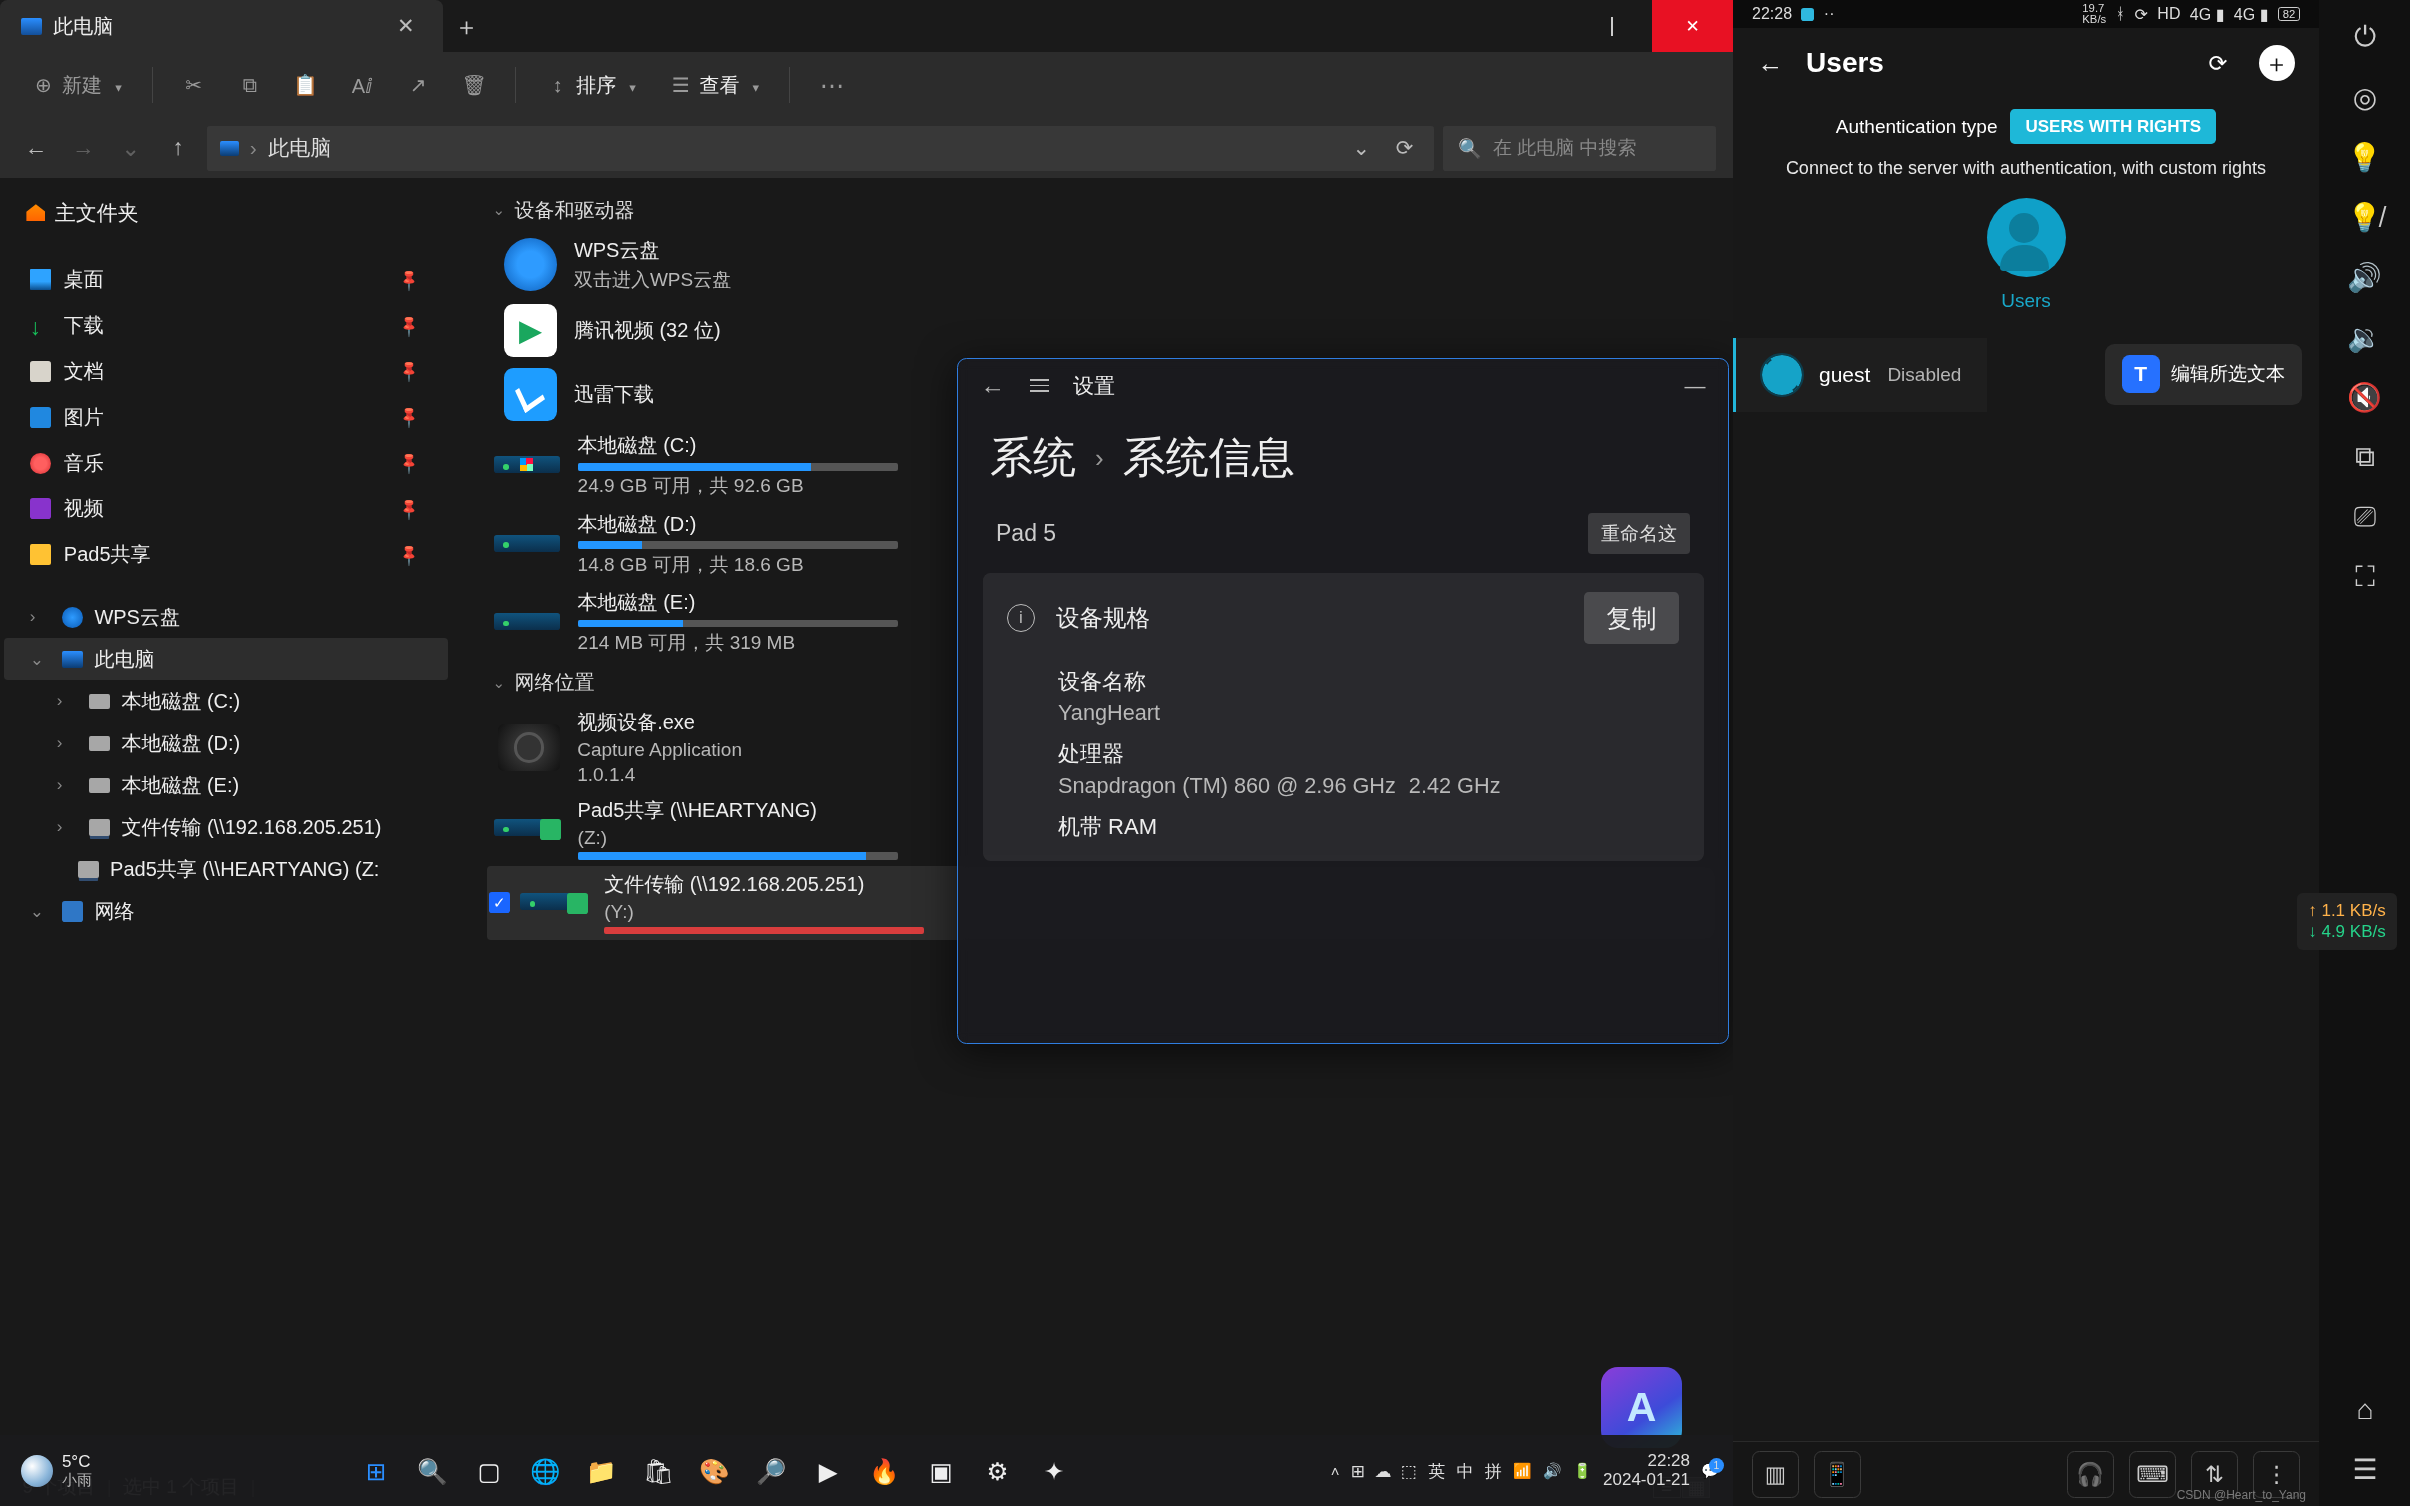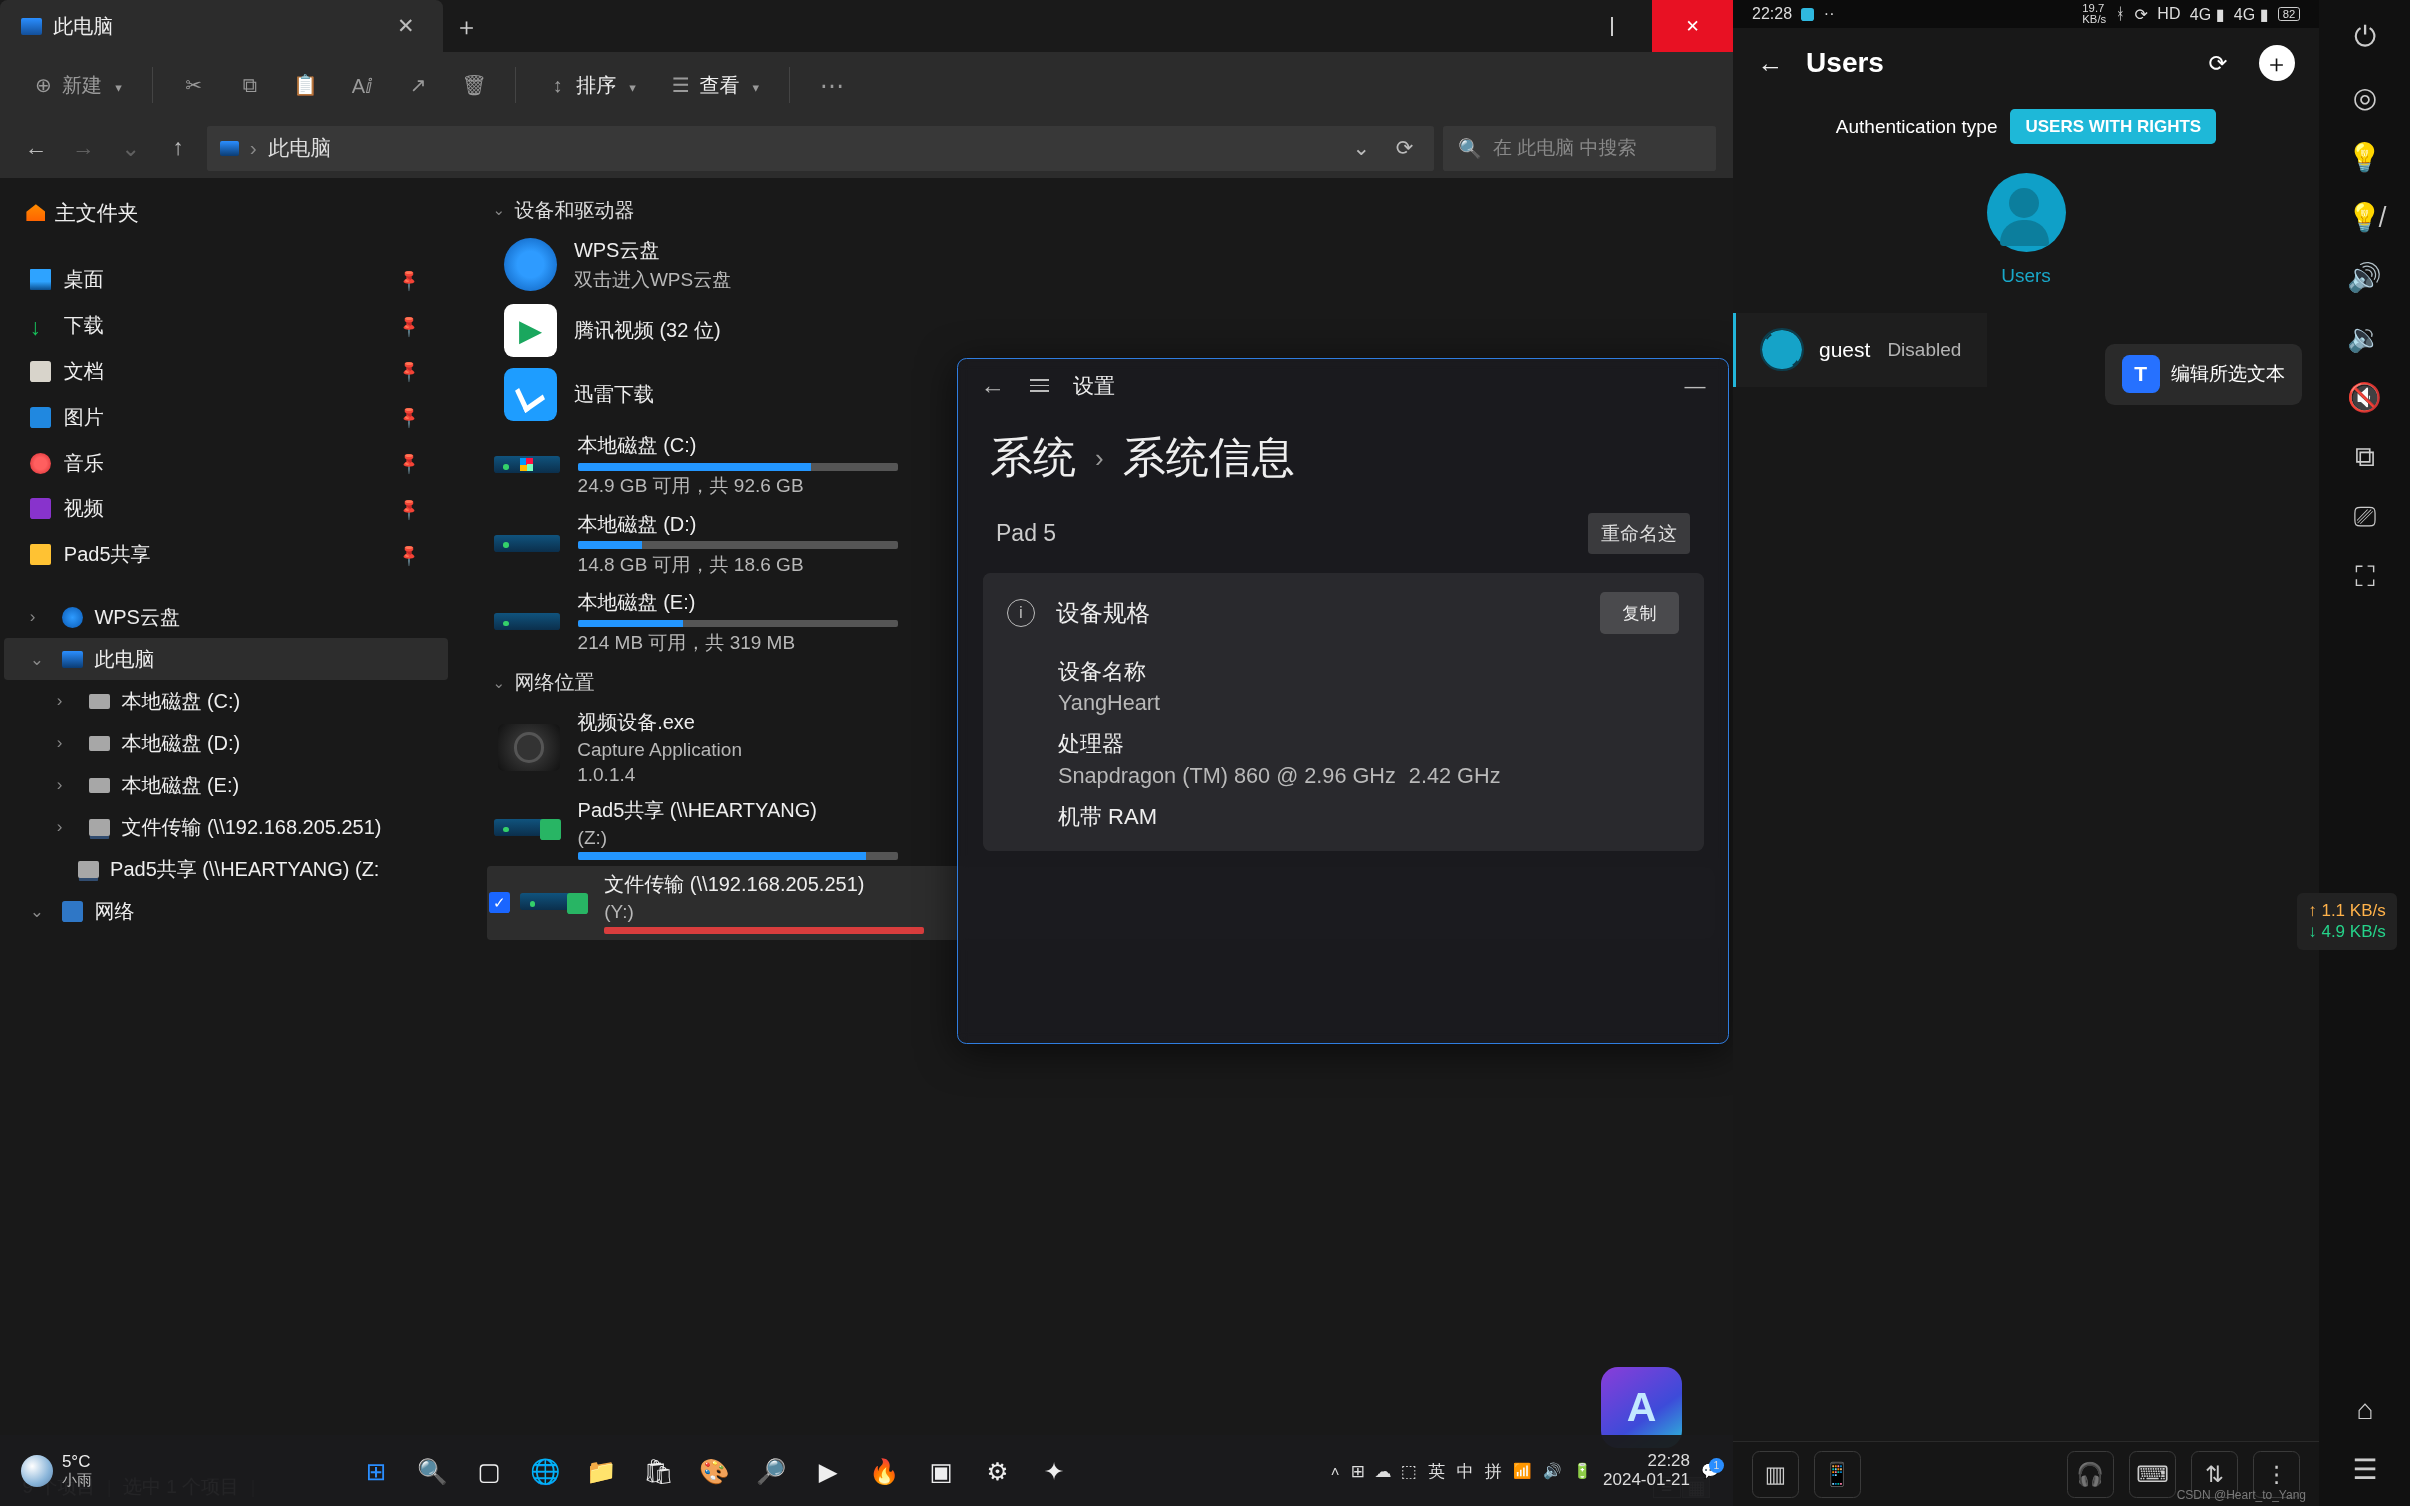--- a/index.html
+++ b/index.html
@@ -117,21 +117,21 @@
 .settings-hed .h1{font-size:43px;color:#eee;}
 .settings-hed .sep{color:#999;font-size:26px;}
 .pad5-row{display:flex;align-items:center;padding:9.4px 38px;gap:15px;}
 .pad5-row .lbl{color:#ccc;font-size:23px;}
 .pad5-row .spacerF{flex:1;}
 .pad5-row .btn-frag{background:#3a3a3d;padding:7.5px 13px;border-radius:3.8px;color:#ddd;font-size:19px;}
 .specs{margin:9.4px 24.5px;background:rgba(56,56,60,0.55);border-radius:7.5px;padding:19px 24.5px;}
 .specs-hdr{display:flex;align-items:center;gap:21px;}
 .specs-hdr .info-ic{width:28px;height:28px;border:1.9px solid #bbb;border-radius:50%;display:flex;align-items:center;justify-content:center;color:#bbb;font-size:17px;}
 .specs-hdr .lbl{color:#eee;font-size:23.5px;flex:1;}
-.specs-hdr .copy-btn{background:#4a4a4d;padding:9.4px 22.6px;color:#eee;font-size:17px;border-radius:4.7px;}
+.specs-hdr .copy-btn{background:#4a4a4d;padding:9.4px 22.6px;color:#eee;font-size:25px;border-radius:4.7px;}
 .spec-list{margin-left:51px;margin-top:22.6px;display:flex;flex-direction:column;gap:13px;}
 .spec-k{font-size:22px;color:#eee;}
 .spec-v{font-size:21.7px;color:#b9b9b9;margin-top:3.8px;}
 .spec-v .extra{margin-left:13px;}
 
 
 .statusbar{height:40px;background:#1f1f1f;display:flex;align-items:center;padding:0 22.6px;gap:11.3px;font-size:19px;color:#ccc;}
 .statusbar .sep{color:#666;}
 .view-toggle{margin-left:auto;display:flex;gap:1.9px;}
 .vt{width:28px;height:21px;border:1.4px solid #888;display:flex;align-items:center;justify-content:center;}
@@ -620,20 +620,21 @@
       <div class="ph-top">
         <span class="back">←</span>
         <span class="title">Users</span>
         <span class="refresh">⟳</span>
         <span class="add">＋</span>
       </div>
       <div class="auth-row">
         <span class="auth-lbl">Authentication type</span>
         <span class="auth-badge">USERS WITH RIGHTS</span>
       </div>
+      <div class="auth-desc">Connect to the server with authentication, with custom rights</div>
       <div class="user-big">
         <div class="avatar"></div>
         <div class="ulabel">Users</div>
       </div>
       <div class="edit-pop">
         <span class="t-badge">T</span>
         <span class="etxt">编辑所选文本</span>
       </div>
       <div class="user-list">
         <div class="urow sel">

